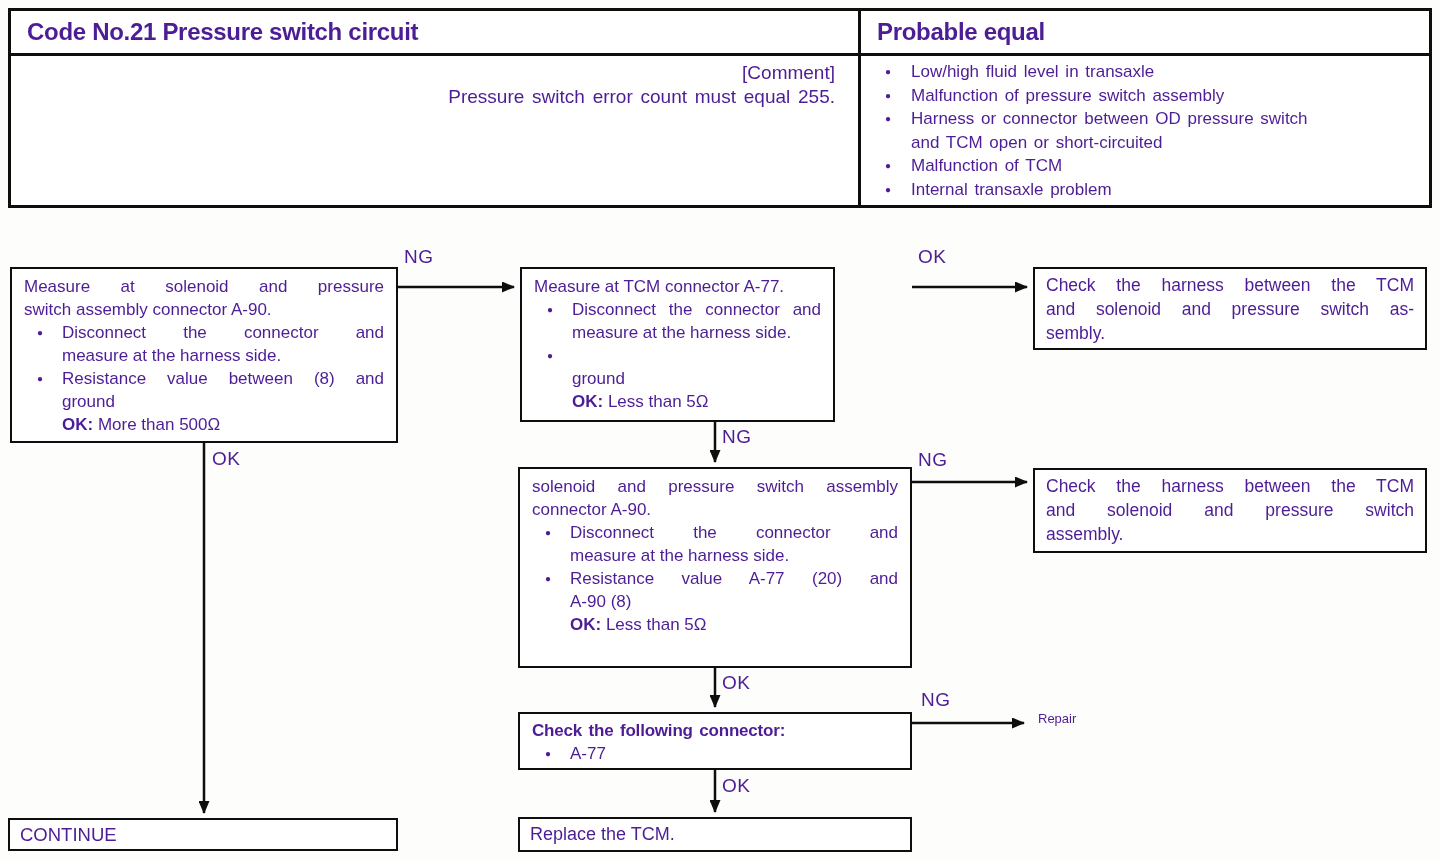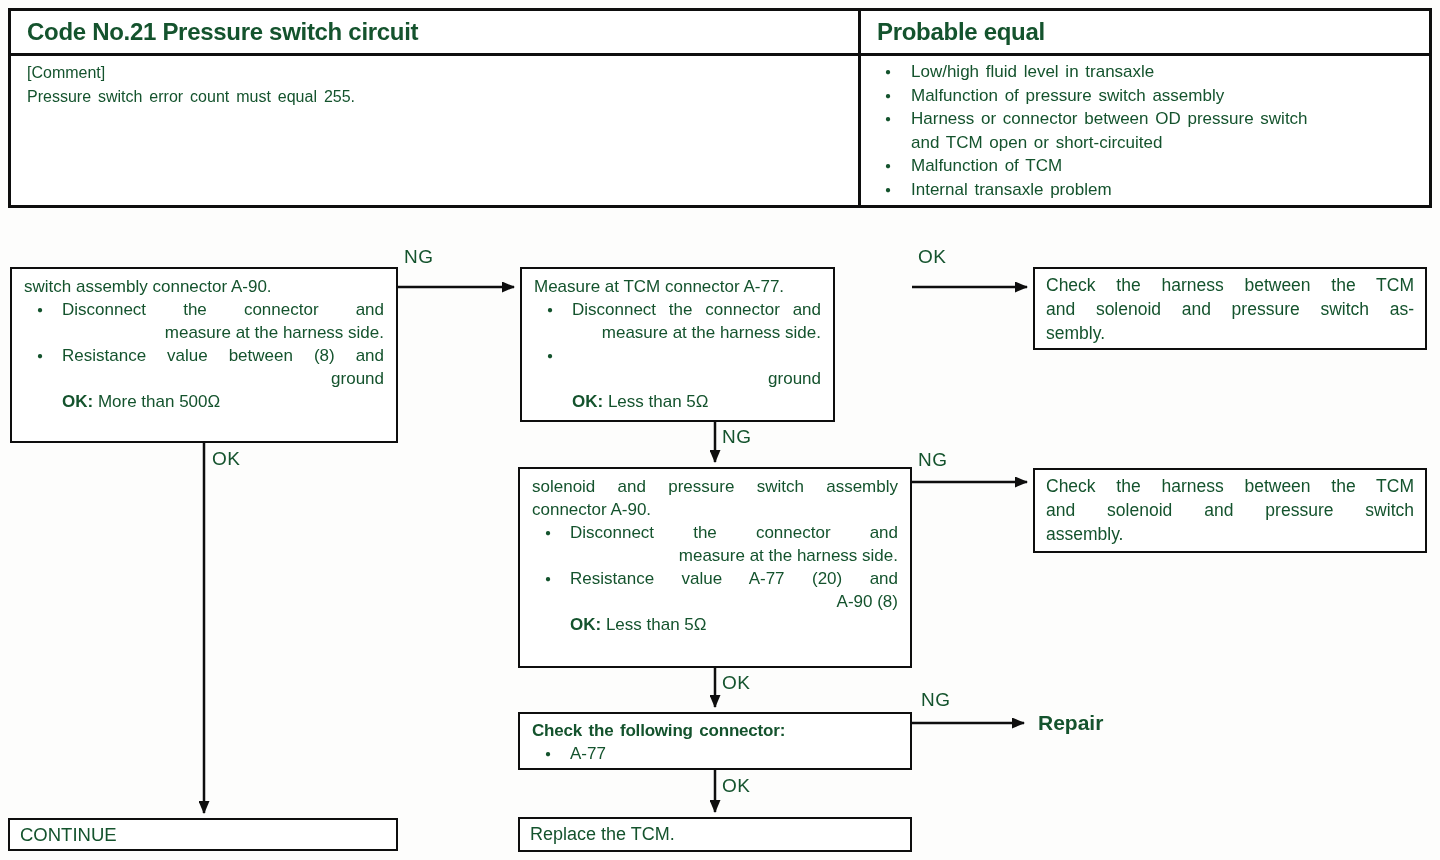--- a/index.html
+++ b/index.html
@@ -1,58 +1,58 @@
 <!DOCTYPE html>
 <html><head>
 <meta charset="utf-8">
 <style>
   * { box-sizing: border-box; }
   html,body { margin:0; padding:0; background:#ffffff; }
   .page {
     position:relative; width:1440px; height:860px; background:#fdfdfc;
-    font-family:"Liberation Sans", sans-serif; color:#14532d; overflow:hidden;
+    font-family:"Liberation Sans", sans-serif; color:#4c1d95; overflow:hidden;
   }
 
   
   .dtc-table {
     position:absolute; left:8px; top:8px; width:1424px; height:200px;
     border:3px solid #0e0e0e; display:grid;
     grid-template-columns:847px 1fr; grid-template-rows:45px 1fr;
     background:#fff;
   }
   .cell { overflow:hidden; }
   .cell.colr { border-left:3px solid #0e0e0e; }
   .cell.hdr {
     border-bottom:3px solid #0e0e0e; display:flex; align-items:center;
     font-weight:bold; font-size:24px; letter-spacing:-0.3px; padding:0 16px;
   }
-  .cell.body-left { padding:5px 16px; font-size:16px; line-height:24px; word-spacing:2.5px; }
+  .cell.body-left { padding:5px 23px; font-size:19px; line-height:24px; word-spacing:2.5px;text-align:right; }
   .cell.body-right { padding:4px 0 0 0; }
   .cause { display:flex; font-size:17px; line-height:23.5px; word-spacing:2px; }
   .cause .bmark { flex:0 0 50px; padding-left:24px; font-size:10px; line-height:23.5px; }
   .cause .btxt { flex:1; padding-right:24px; }
 
   
   .fbox {
     position:absolute; border:2.5px solid #0e0e0e; background:#fff;
     font-size:17px; line-height:23px; padding:6px 12px;
   }
   .fbox .tj { text-align:justify; text-align-last:justify; }
   .fbox .brow { display:flex; }
   .fbox .bmark { flex:0 0 38px; padding-left:13px; font-size:10px; line-height:23px; }
   .fbox .btxt { flex:1; }
-  .fbox .cont { margin-left:38px;text-align:right; }
+  .fbox .cont { margin-left:38px; }
   .fbox .okrow { margin-left:38px; }
   .fbox .okrow b { font-weight:bold; }
   .fbox .bold-line { font-weight:bold; letter-spacing:-0.2px; word-spacing:2px; }
   .fbox.rtext { font-size:17.5px; line-height:24px; padding:4px 11px; }
   .fbox.plain { font-size:18px; line-height:26px; padding:2px 10px; }
 
   .edge-label { position:absolute; font-size:19px; letter-spacing:0.5px; }
-  .repair-label { position:absolute; font-size:21px; font-weight:bold; }
+  .repair-label { position:absolute; font-size:13px; font-weight:normal; }
 
   .arrows { position:absolute; left:0; top:0; width:1440px; height:860px; pointer-events:none; }
   .arrows line { stroke:#0e0e0e; stroke-width:2.5; }
 </style>
 </head>
 <body>
 
 <div class="page">
 
   <section class="dtc-table">
@@ -91,20 +91,21 @@
         <div class="cause">
           <span class="bmark">●</span>
           <span class="btxt">
             <div>Internal transaxle problem</div>
           </span>
         </div>
       </div>
   </section>
 
   <div class="fbox" style="left:10px;  top:267px; width:388px; height:176px">
+      <div class="tj">Measure at solenoid and pressure</div>
       <div>switch assembly connector A-90.</div>
       <div class="brow">
         <span class="bmark">●</span>
         <span class="btxt tj">Disconnect the connector and</span>
       </div>
       <div class="cont">measure at the harness side.</div>
       <div class="brow">
         <span class="bmark">●</span>
         <span class="btxt tj">Resistance value between (8) and</span>
       </div>

